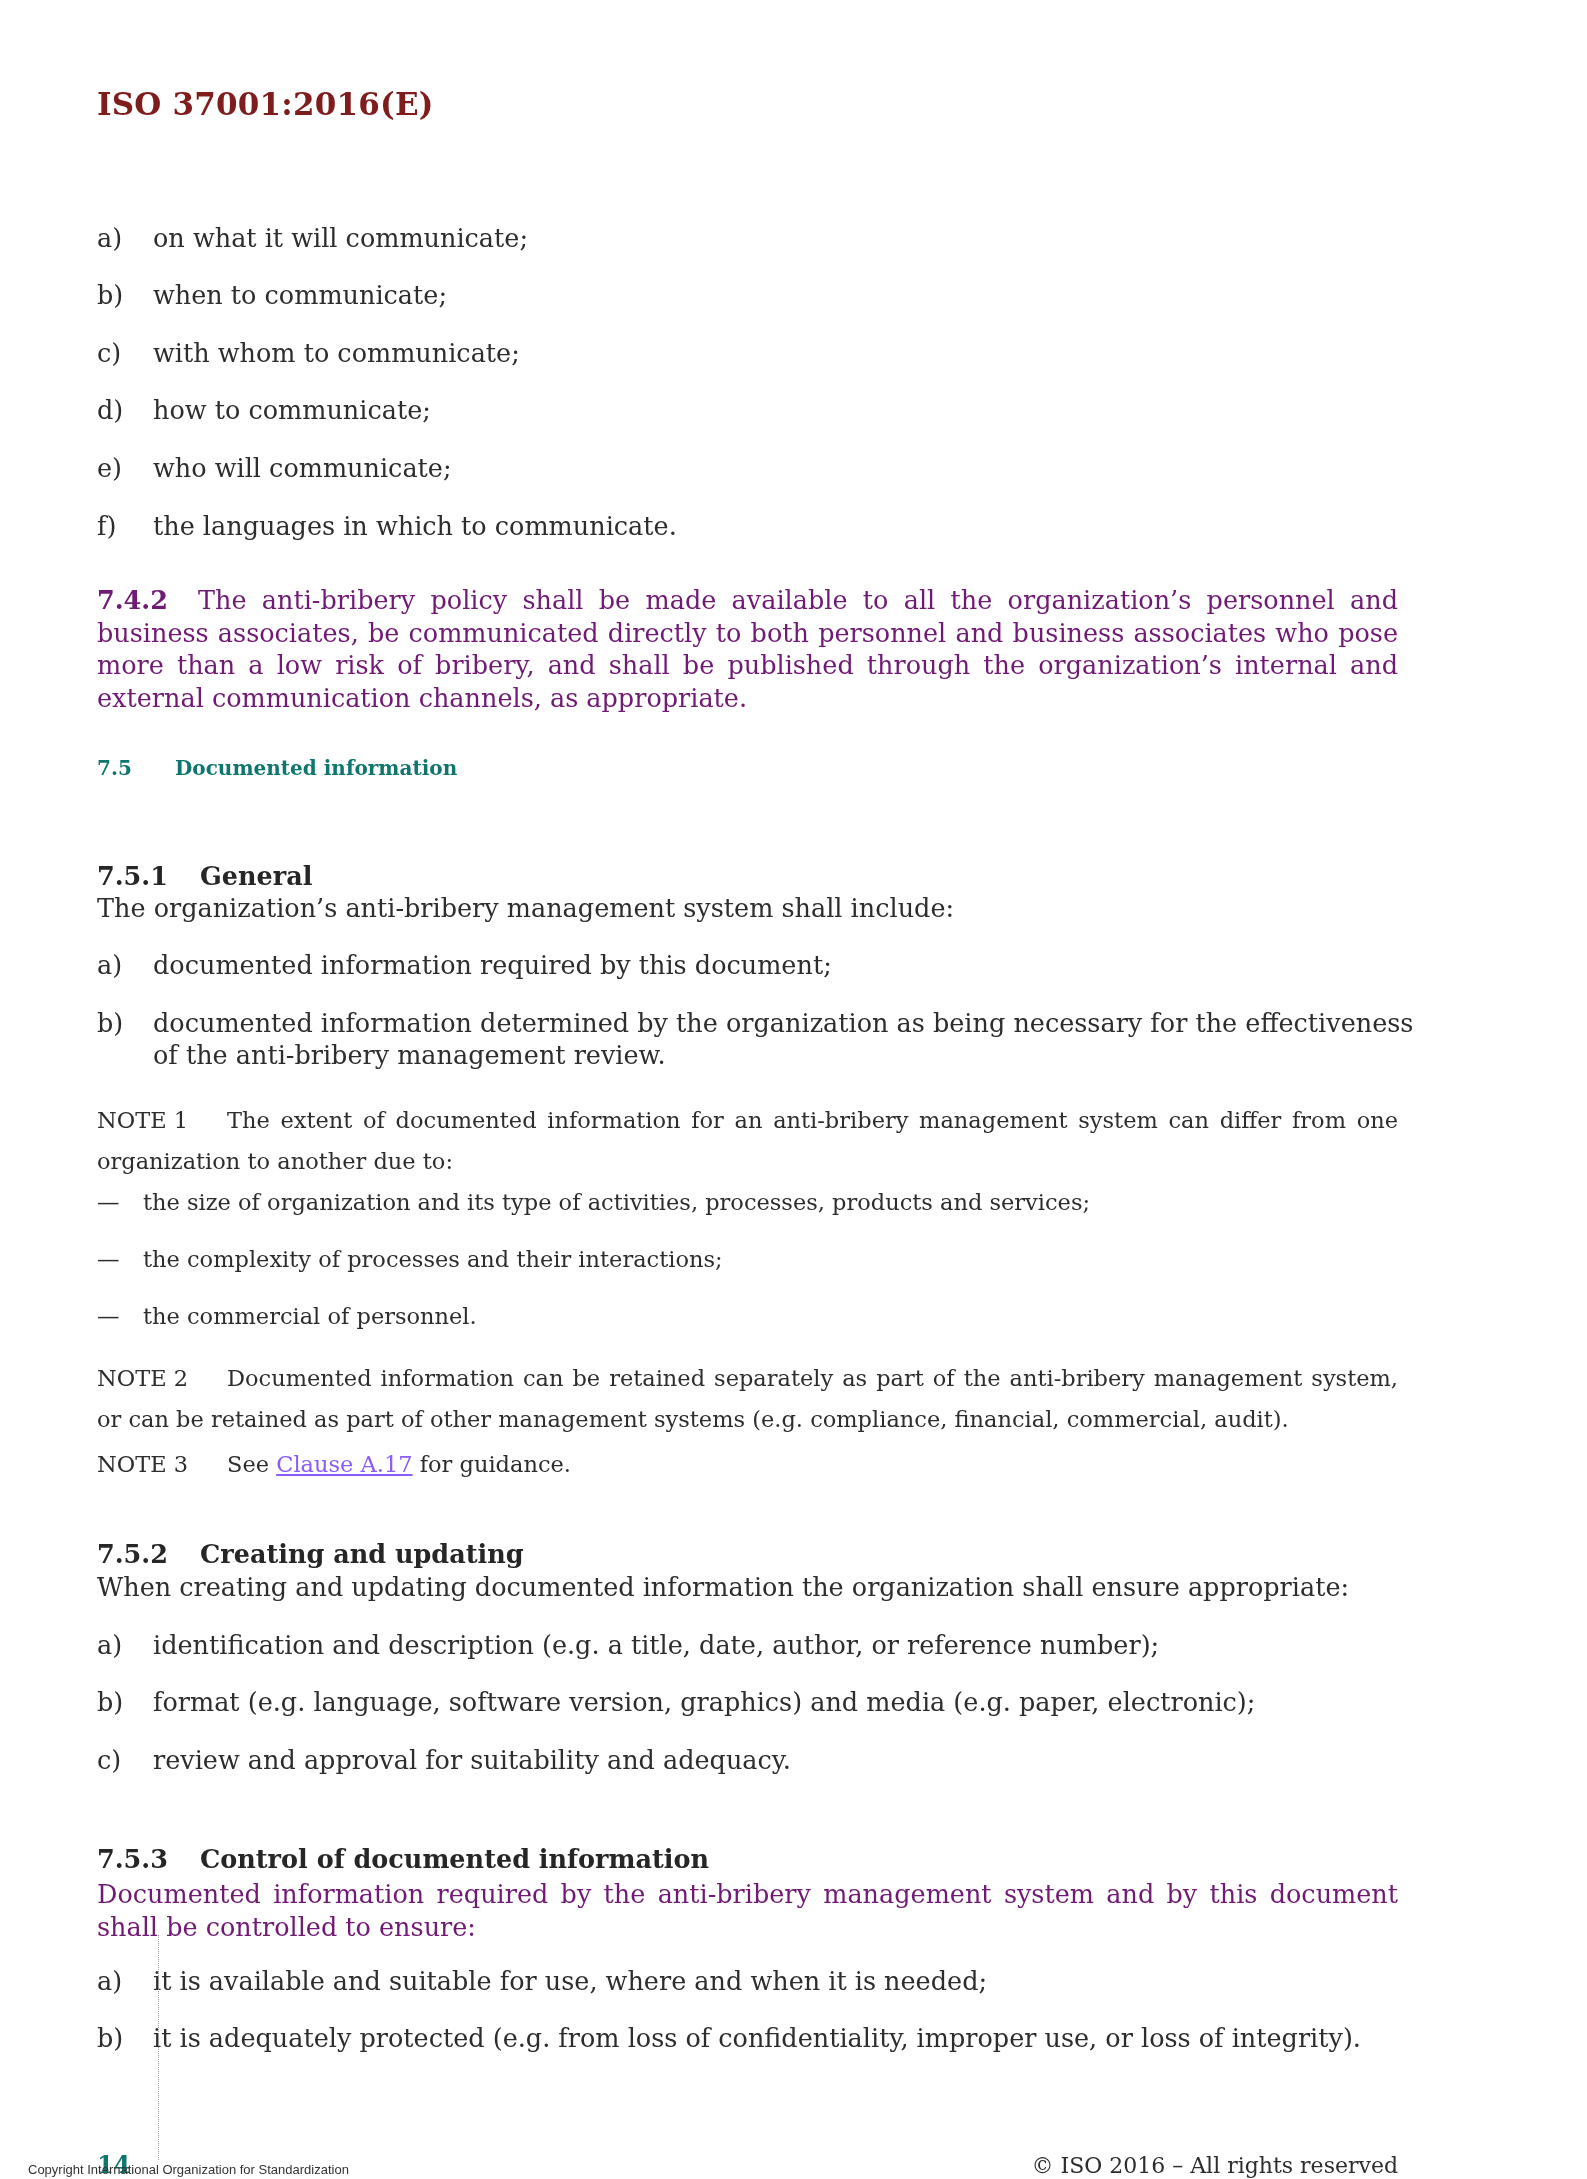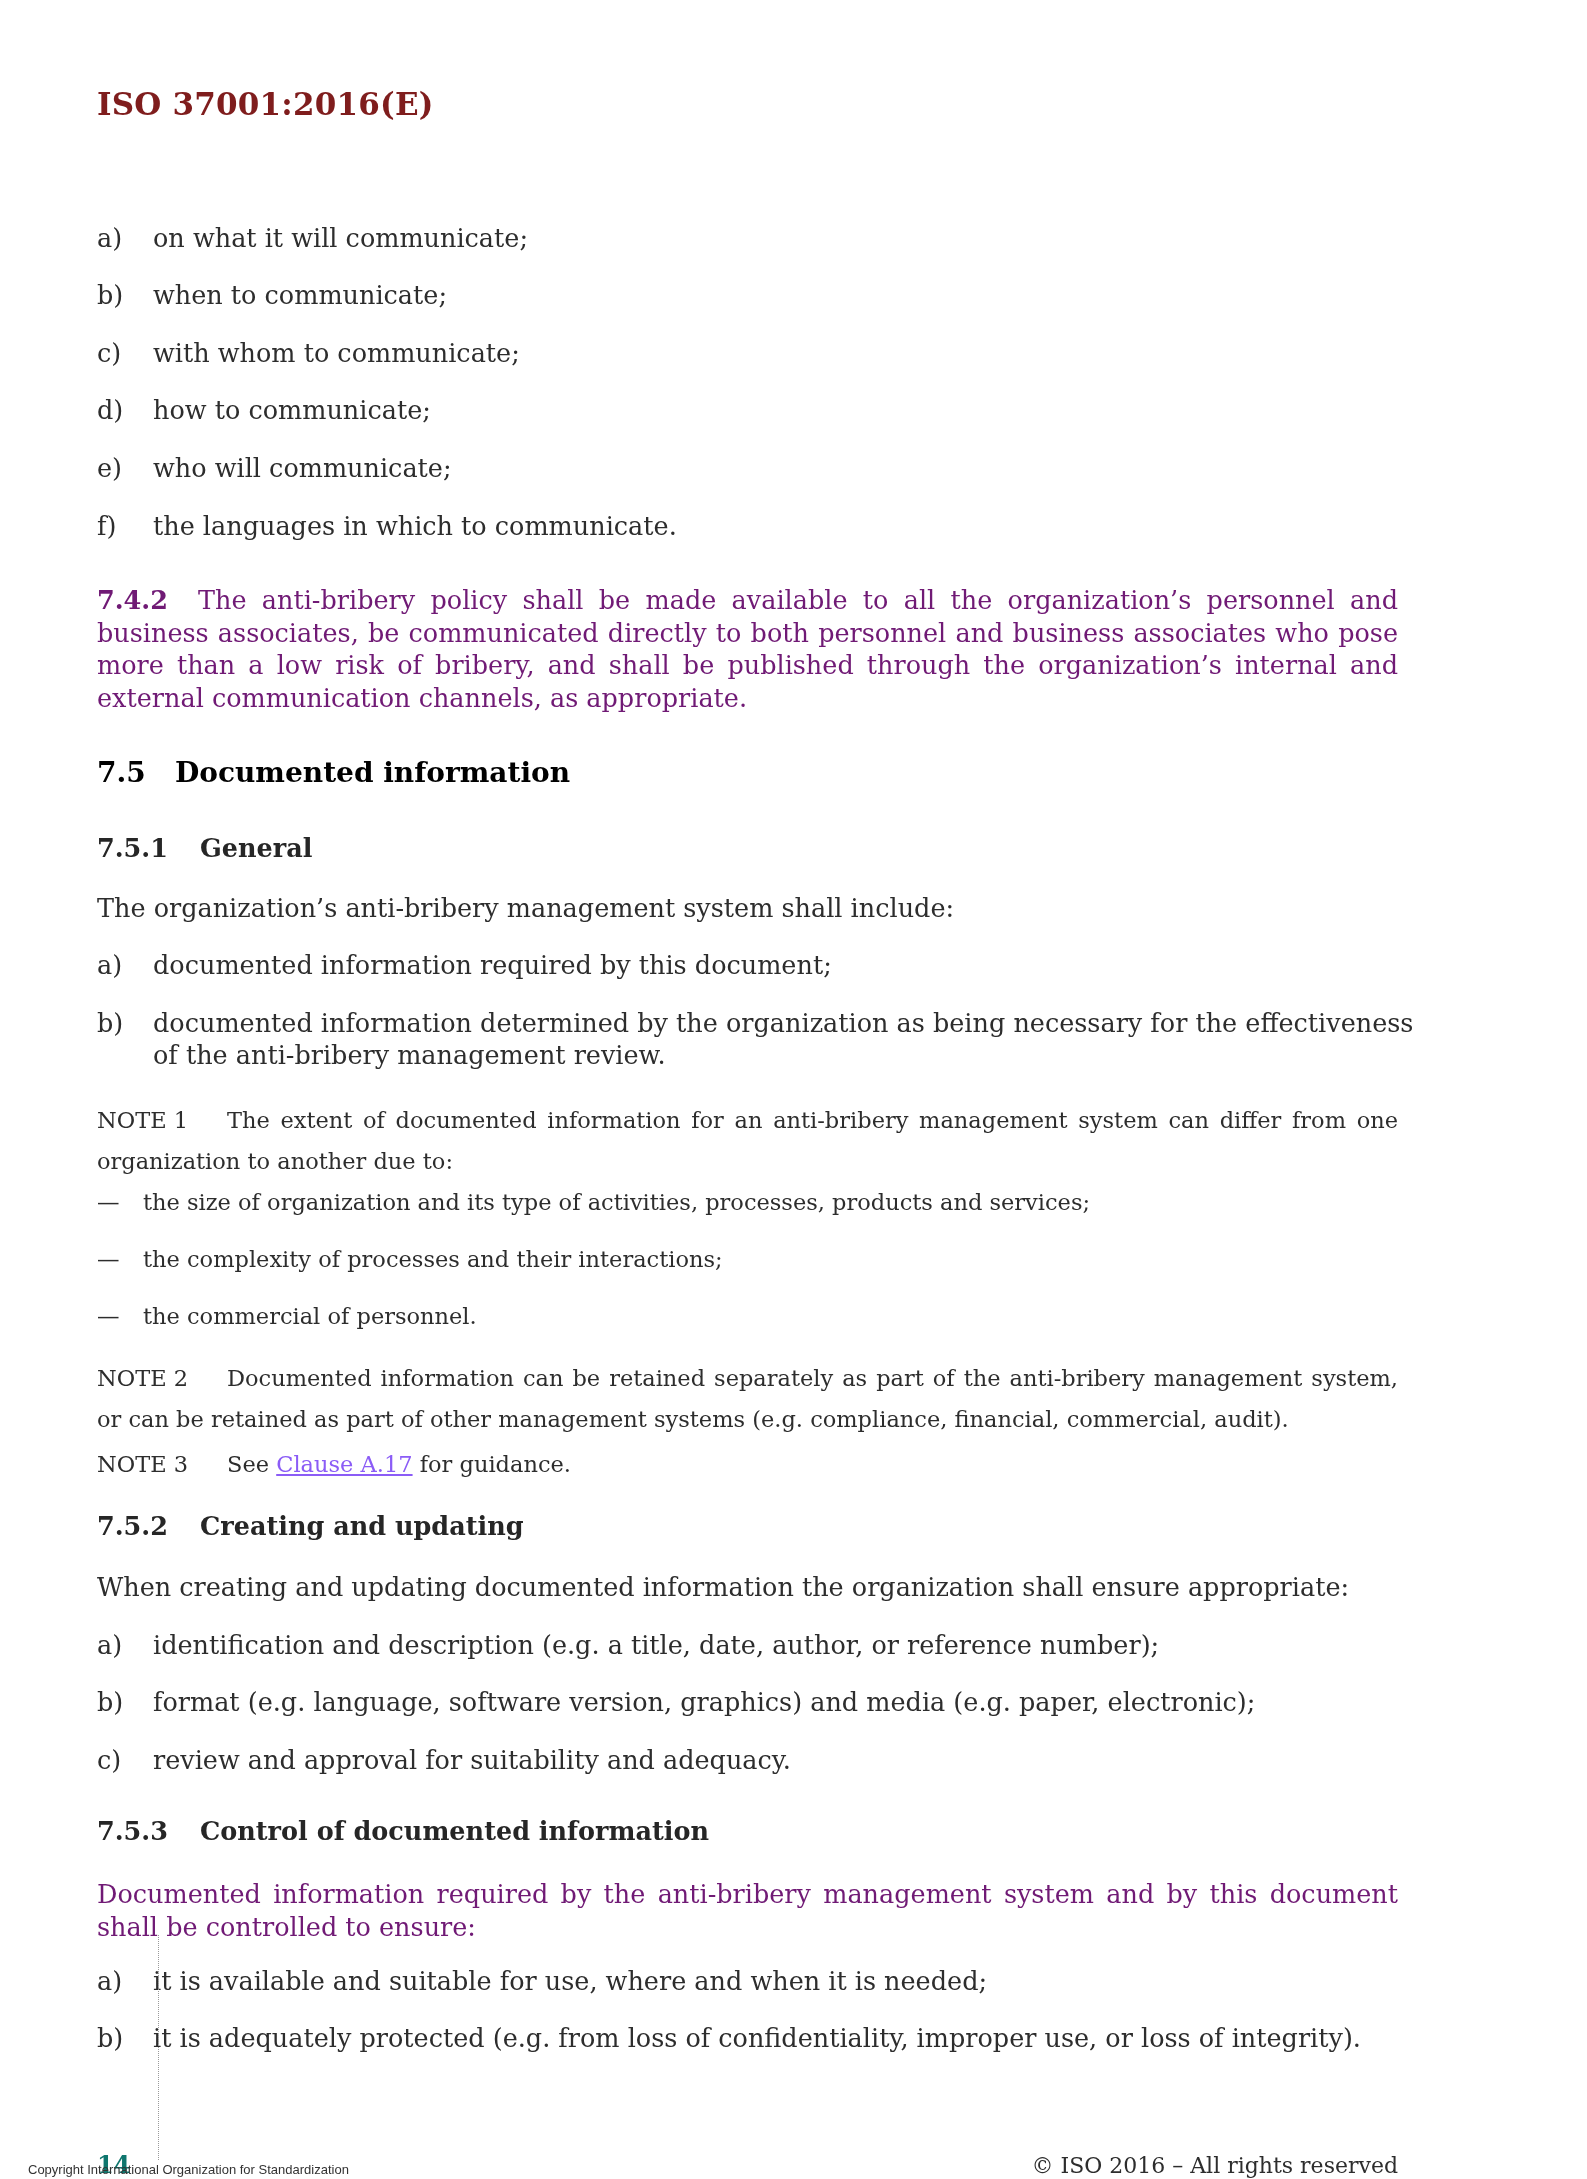--- a/index.html
+++ b/index.html
@@ -5,24 +5,24 @@
     html, body { margin: 0; padding: 0; background: #ffffff; }
     body { width: 1587px; height: 2179px; position: relative; overflow: hidden;
       font-family: "DejaVu Serif", "Liberation Serif", serif; color: #2b2b2b; }
     .abs { position: absolute; }
     .hdr { left: 97px; top: 86px; font-size: 31px; font-weight: bold; color: #7f1d1d; letter-spacing: 0.2px; }
     .line { position: absolute; left: 97px; font-size: 25.5px; line-height: 32px; white-space: nowrap; color: #2d2d2d; }
     .line .lbl { display: inline-block; width: 56px; }
     .para { position: absolute; left: 97px; width: 1301px; font-size: 25.5px; line-height: 32.5px; text-align: justify; color: #701a75; }
     .para .num { display: inline-block; width: 100px; font-weight: bold; }
     .cont { position: absolute; left: 153px; font-size: 25.5px; line-height: 32px; white-space: nowrap; color: #2d2d2d; }
-    .h2 { position: absolute; left: 97px; font-size: 28px; font-weight: bold; color: #000000; white-space: nowrap; }
+    .h2 { position: absolute; left: 97px; font-size: 20px; font-weight: bold; color: #0f766e; white-space: nowrap; }
     .h2 .num { display: inline-block; width: 78px; }
     .h3 { position: absolute; left: 97px; font-size: 25.5px; font-weight: bold; color: #262626; white-space: nowrap; }
-    .h3 .num { display: inline-block; width: 103px; }
+    .h3 .num { display: inline-block; width: 103px; margin-top: 28px; }
     .note { position: absolute; left: 97px; width: 1301px; font-size: 22.5px; line-height: 41px; text-align: justify; color: #2d2d2d; }
     .note .nlbl { display: inline-block; width: 130px; }
     .dash { position: absolute; left: 97px; font-size: 22.5px; line-height: 29px; white-space: nowrap; color: #2d2d2d; }
     .dash .d { display: inline-block; width: 46px; }
     .link { color: #8b5cf6; text-decoration: underline; cursor: pointer; }
     .dotted { position: absolute; left: 158px; top: 1935px; height: 225px; width: 0; border-left: 1px dotted #9a9a9a; }
     .pgnum { position: absolute; left: 97px; top: 2150px; font-size: 24px; font-weight: bold; color: #0f766e; }
     .copyl { position: absolute; left: 28px; top: 2162px; font-family: "Liberation Sans", sans-serif; font-size: 13px; color: #333; white-space: nowrap; }
     .copyr { position: absolute; right: 189px; top: 2153px; font-size: 22px; color: #2d2d2d; white-space: nowrap; margin-left: 7px; }
   </style>

